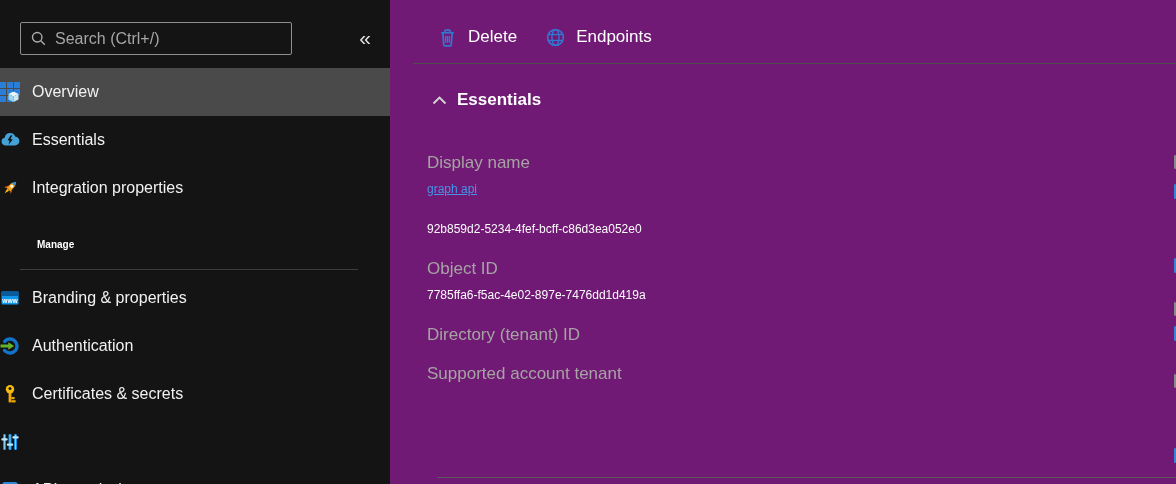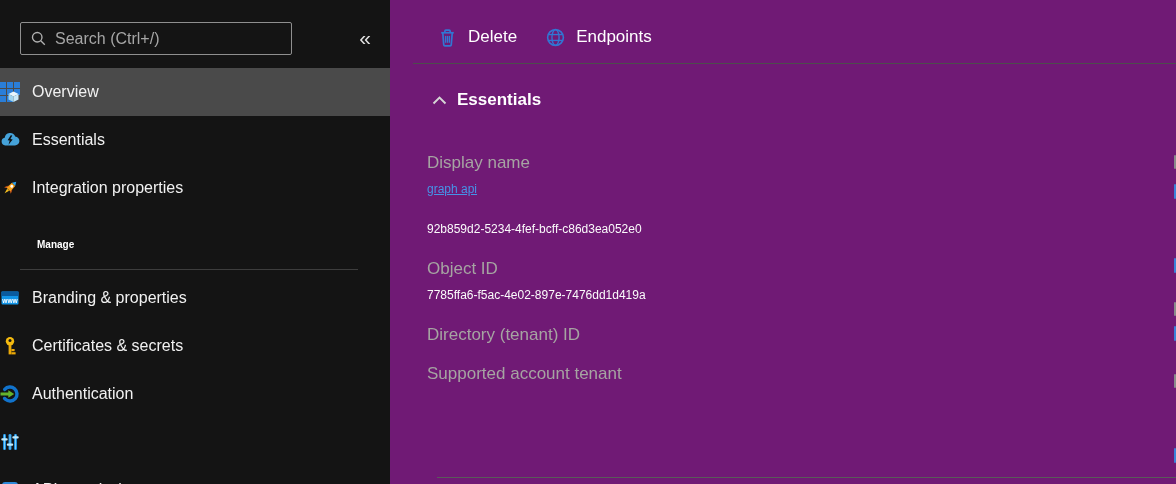--- a/index.html
+++ b/index.html
@@ -146,39 +146,39 @@
           <rect x="1.5" y="3.5" width="17" height="4.5" fill="#0a5b9e"></rect>
           <text x="10" y="14.6" font-size="6.6" font-weight="bold" fill="#ffffff" text-anchor="middle" font-family="Liberation Sans, sans-serif">www</text>
         </svg>
       </span>
       <span>Branding &amp; properties</span>
     </div>
 
     <div class="nav-item">
       <span class="nav-icon">
         <svg viewBox="0 0 20 20" width="20" height="20">
+          <circle cx="10" cy="10" r="7" fill="none" stroke="#1173cc" stroke-width="3.4" stroke-dasharray="34 10" stroke-linecap="round" transform="rotate(-139 10 10)"></circle>
+          <line x1="0.5" y1="10" x2="9" y2="10" stroke="#64b32e" stroke-width="3"></line>
+          <polygon points="8.3,6.3 14.2,10 8.3,13.7" fill="#64b32e"></polygon>
+        </svg>
+      </span>
+      <span>Authentication</span>
+    </div>
+
+    <div class="nav-item">
+      <span class="nav-icon">
+        <svg viewBox="0 0 20 20" width="20" height="20">
           <circle cx="10" cy="5.2" r="4.2" fill="#f5bb0f"></circle>
           <circle cx="10" cy="4.5" r="1.5" fill="#161616"></circle>
           <rect x="8.6" y="8.8" width="2.8" height="9.6" fill="#edaa07"></rect>
           <rect x="11.4" y="13" width="3.2" height="2.2" fill="#edaa07"></rect>
           <rect x="11.4" y="16.2" width="4.2" height="2.2" fill="#edaa07"></rect>
         </svg>
       </span>
       <span>Certificates &amp; secrets</span>
-    </div>
-
-    <div class="nav-item">
-      <span class="nav-icon">
-        <svg viewBox="0 0 20 20" width="20" height="20">
-          <circle cx="10" cy="10" r="7" fill="none" stroke="#1173cc" stroke-width="3.4" stroke-dasharray="34 10" stroke-linecap="round" transform="rotate(-139 10 10)"></circle>
-          <line x1="0.5" y1="10" x2="9" y2="10" stroke="#64b32e" stroke-width="3"></line>
-          <polygon points="8.3,6.3 14.2,10 8.3,13.7" fill="#64b32e"></polygon>
-        </svg>
-      </span>
-      <span>Authentication</span>
     </div>
 
     <div class="nav-item">
       <span class="nav-icon">
         <svg viewBox="0 0 20 20" width="20" height="20">
           <rect x="3" y="2" width="3" height="16" rx="1.3" fill="#1b8ce0"></rect>
           <rect x="4" y="2.6" width="1" height="14.8" fill="#7fd0f2"></rect>
           <rect x="8.5" y="2" width="3" height="16" rx="1.3" fill="#1b8ce0"></rect>
           <rect x="9.5" y="2.6" width="1" height="14.8" fill="#7fd0f2"></rect>
           <rect x="14" y="2" width="3" height="16" rx="1.3" fill="#1b8ce0"></rect>

